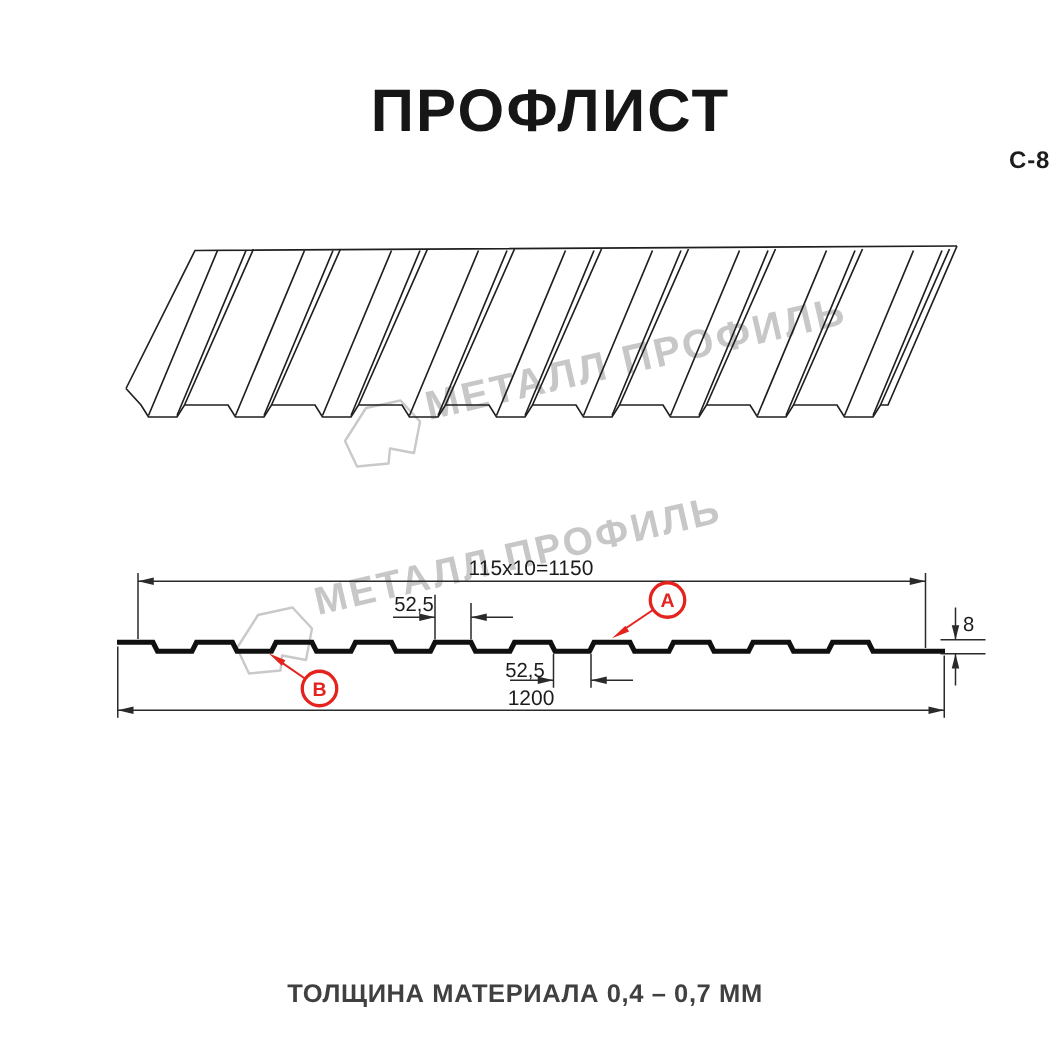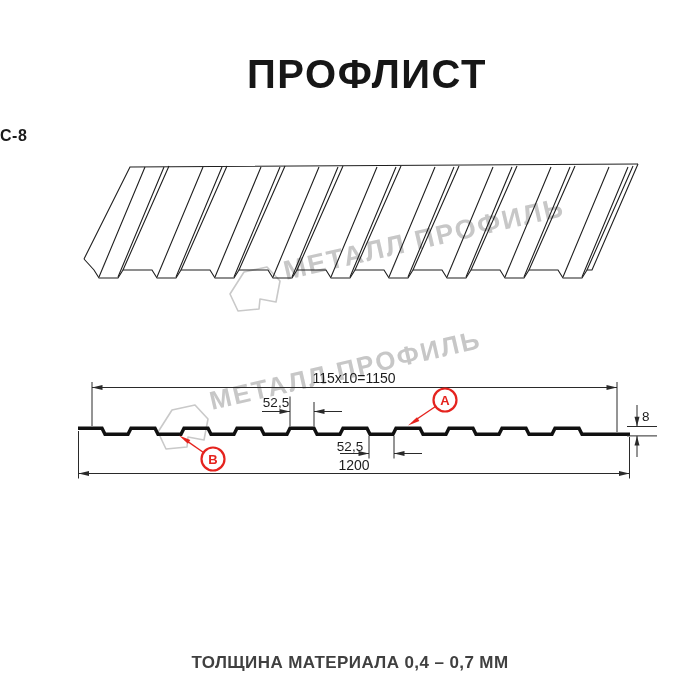--- a/index.html
+++ b/index.html
@@ -5,22 +5,22 @@
   html,body{margin:0;padding:0;background:#ffffff;}
   .canvas{
     position:relative;width:700px;height:700px;background:#ffffff;
     font-family:"Liberation Sans",sans-serif;overflow:hidden;
   }
   .title{
     position:absolute;top:54px;left:0;width:700px;text-align:center;
     font-size:40px;font-weight:800;letter-spacing:1.5px;color:#161616;line-height:1;padding-left:17px;
   }
   .subtitle{
-    position:absolute;top:100px;left:0;width:700px;text-align:left;
-    font-size:16px;font-weight:700;letter-spacing:0.5px;color:#1c1c1c;line-height:1;margin-top:28px;
+    position:absolute;top:100px;left:0;width:700px;text-align:right;
+    font-size:16px;font-weight:700;letter-spacing:0.5px;color:#1c1c1c;line-height:1;
   }
   .footer-note{
     position:absolute;top:618px;left:0;width:700px;text-align:center;
     font-size:17px;font-weight:700;letter-spacing:0.4px;color:#404040;line-height:1;margin-top:36px;
   }
   svg{position:absolute;top:0;left:0;}
   .thin{stroke:#1f1f1f;stroke-width:1.1;fill:none;}
   .profile{stroke:#101010;stroke-width:3.4;fill:none;stroke-linejoin:miter;}
   .dimline{stroke:#2a2a2a;stroke-width:1;fill:none;}
   .dimarrow{fill:#2a2a2a;stroke:none;}

